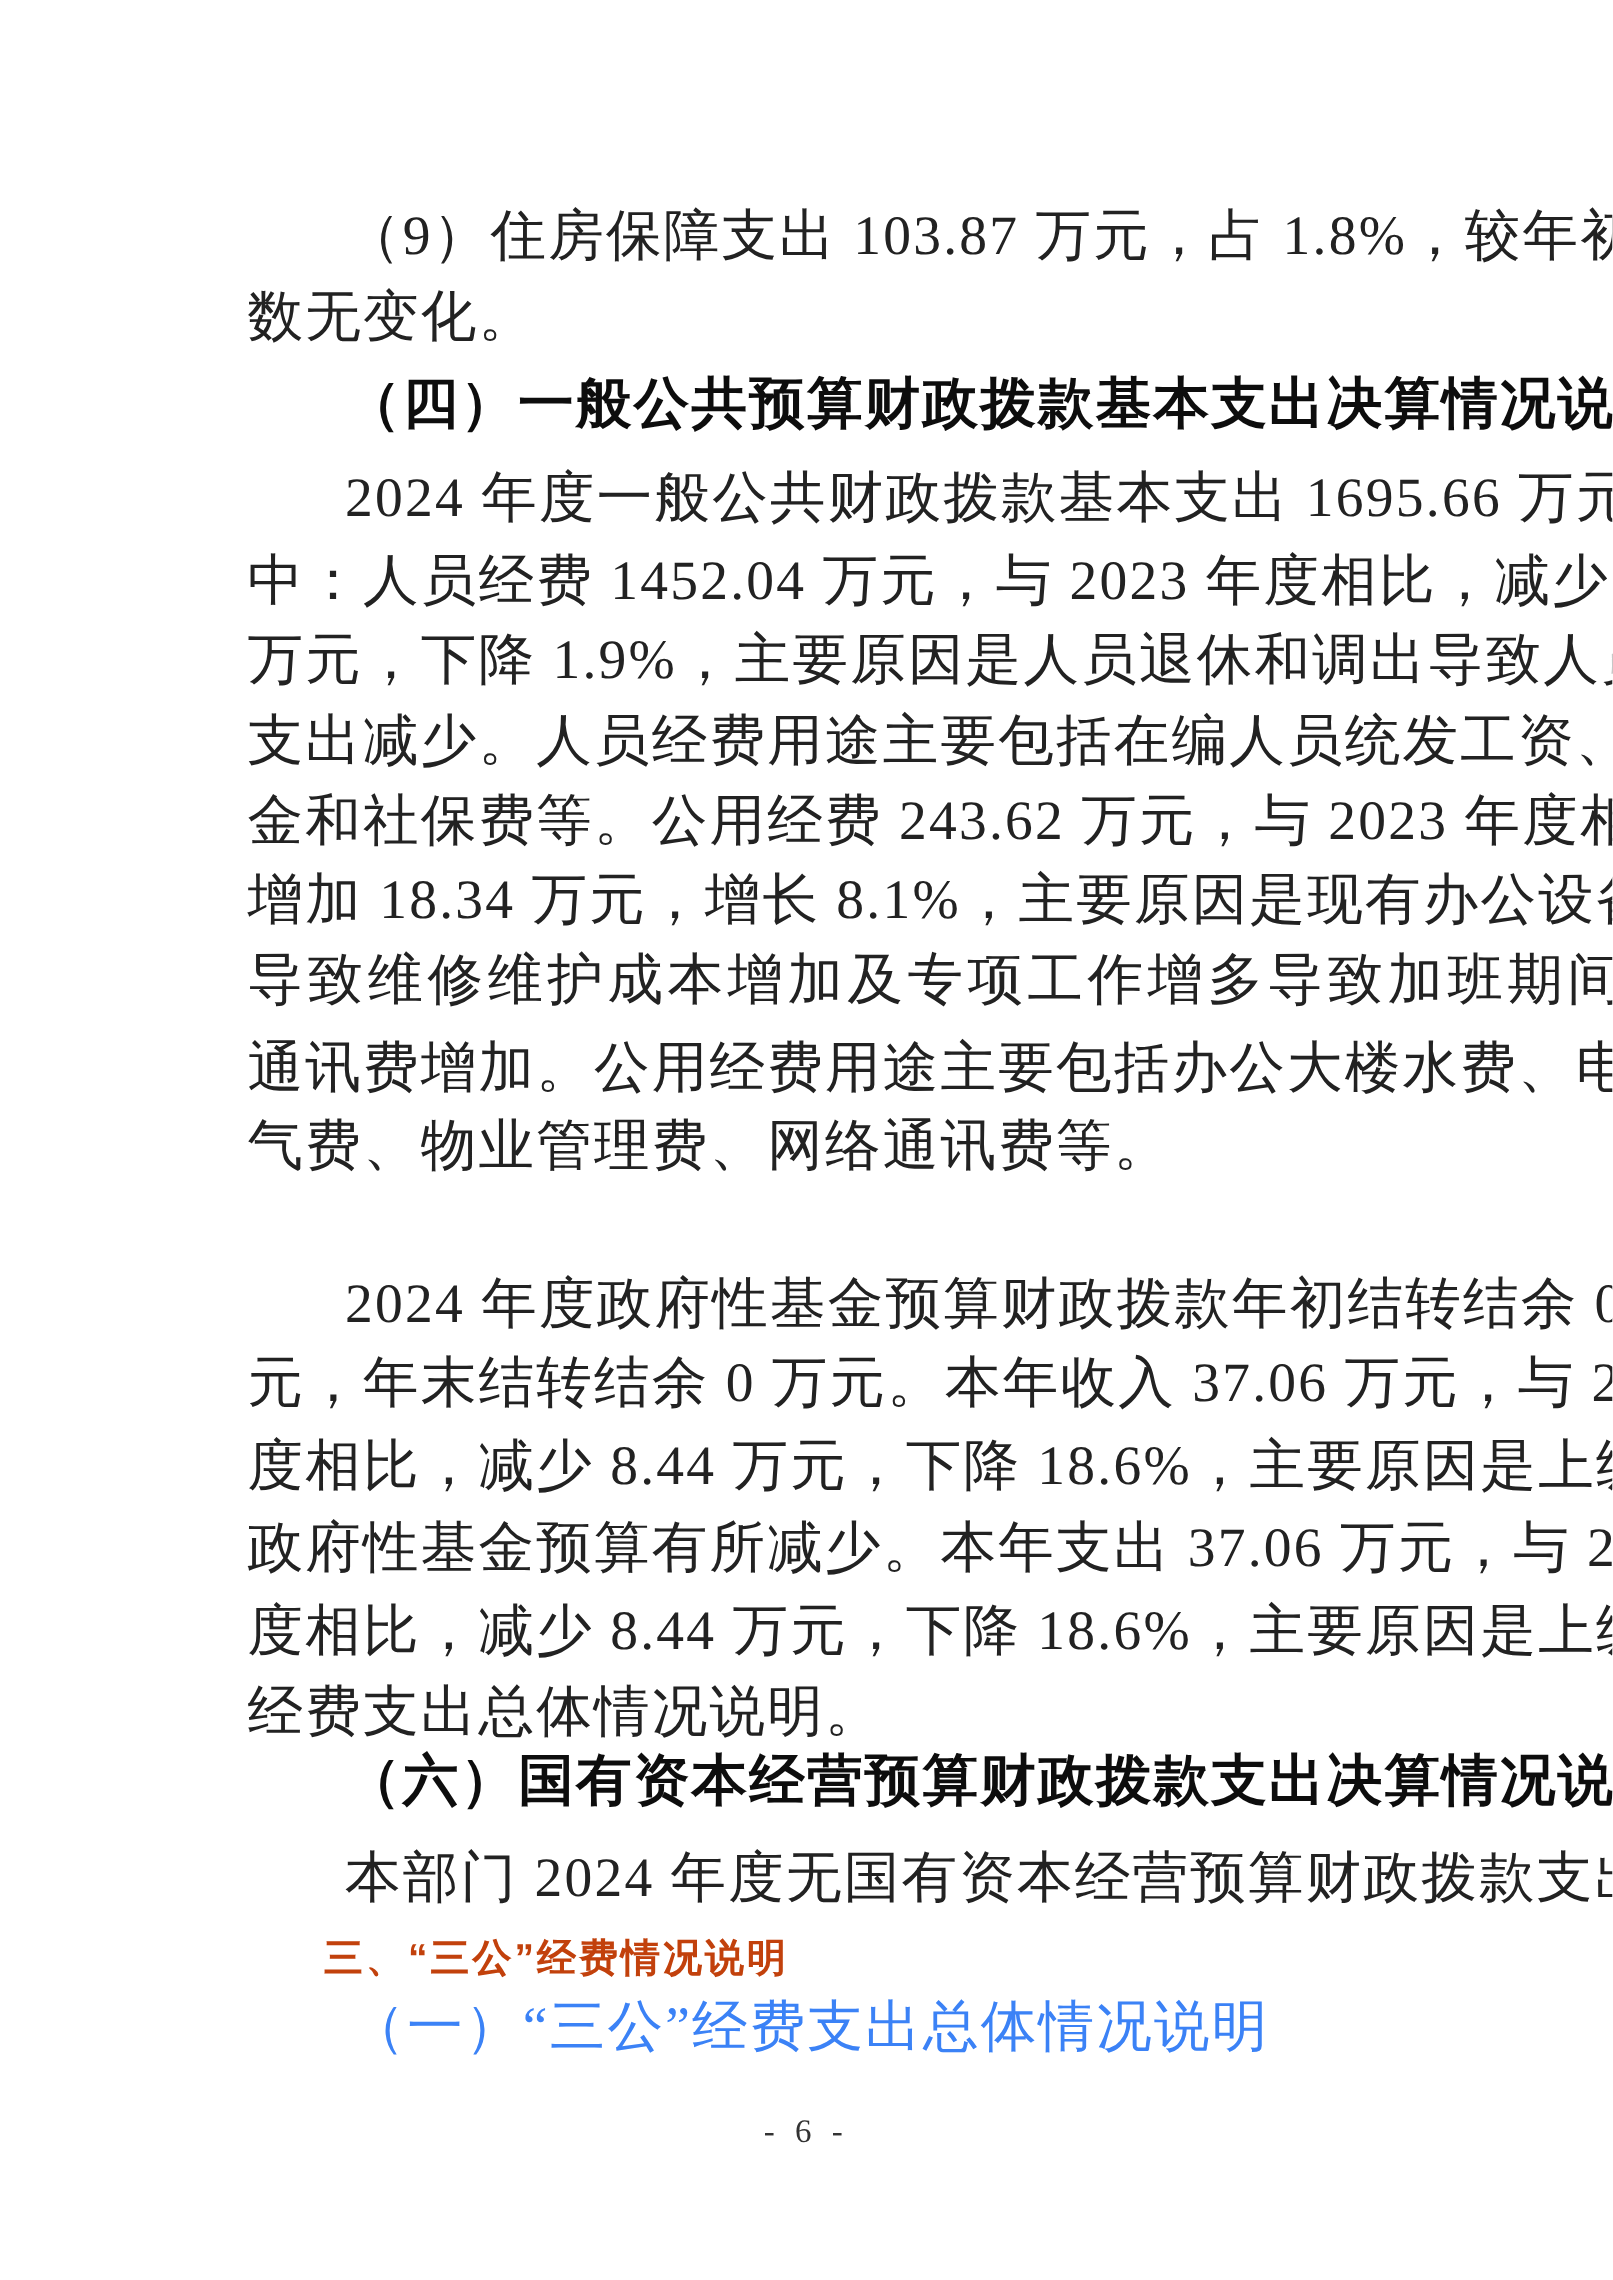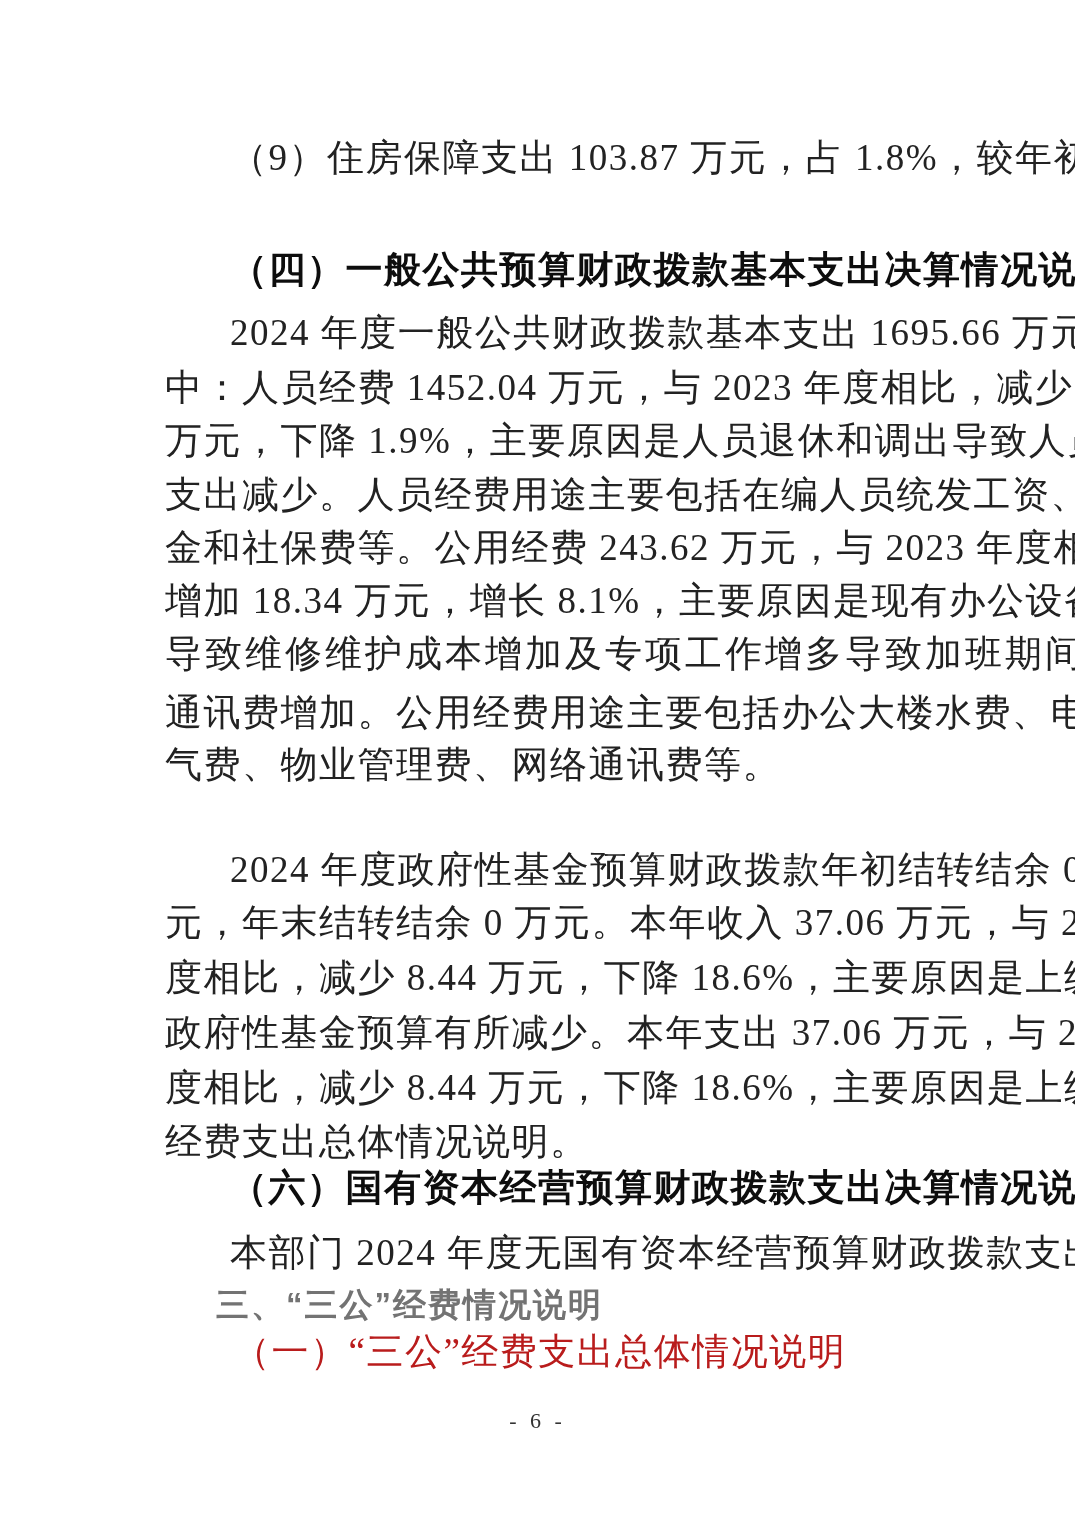--- a/index.html
+++ b/index.html
@@ -23,46 +23,47 @@
   }
   .ind { left: 230px; }
   .h {
     font-weight: 700;
     color: #0d0d0d;
   }
   .main-h {
     left: 216px;
     font-family: "Liberation Sans", "DejaVu Sans", sans-serif;
     font-weight: 700;
-    font-size: 33px;
+    font-size: 26px;
     letter-spacing: 2px;
-    color: #737373;
+    color: #c2410c;
   }
   .sub-h {
     left: 233px;
-    color: #b91c1c;
+    color: #3b82f6;
   }
   .footer {
     position: absolute;
     left: 0;
     width: 100%;
     top: 1408px;
     text-align: center;
     font-size: 22px;
     letter-spacing: 4px;
     color: #333333;
     font-family: "Liberation Serif", "DejaVu Serif", serif;
   }
 </style>
 </head>
 <body>
 
 <div class="page">
 
   <div class="line ind" style="top:135px">（9）住房保障支出 103.87 万元，占 1.8%，较年初预算</div>
+  <div class="line" style="top:189px">数无变化。</div>
   <div class="line ind h" style="top:247px">（四）一般公共预算财政拨款基本支出决算情况说明</div>
   <div class="line ind" style="top:310px">2024 年度一般公共财政拨款基本支出 1695.66 万元。其</div>
   <div class="line" style="top:365px">中：人员经费 1452.04 万元，与 2023 年度相比，减少 28.5</div>
   <div class="line" style="top:418px">万元，下降 1.9%，主要原因是人员退休和调出导致人员经费</div>
   <div class="line" style="top:472px">支出减少。人员经费用途主要包括在编人员统发工资、公积</div>
   <div class="line" style="top:525px">金和社保费等。公用经费 243.62 万元，与 2023 年度相比，</div>
   <div class="line" style="top:578px">增加 18.34 万元，增长 8.1%，主要原因是现有办公设备老化</div>
   <div class="line" style="top:631px; letter-spacing:3px">导致维修维护成本增加及专项工作增多导致加班期间水电</div>
   <div class="line" style="top:690px">通讯费增加。公用经费用途主要包括办公大楼水费、电费、</div>
   <div class="line" style="top:742px">气费、物业管理费、网络通讯费等。</div>

